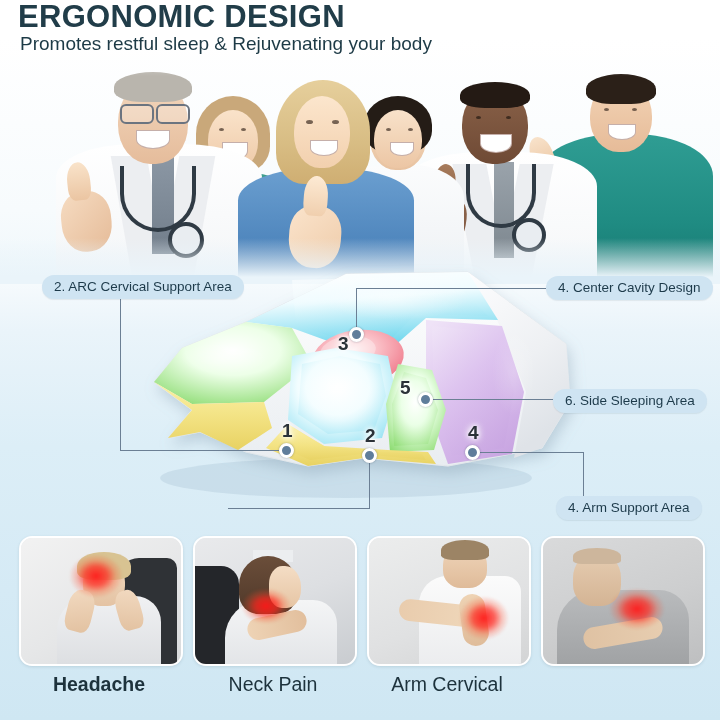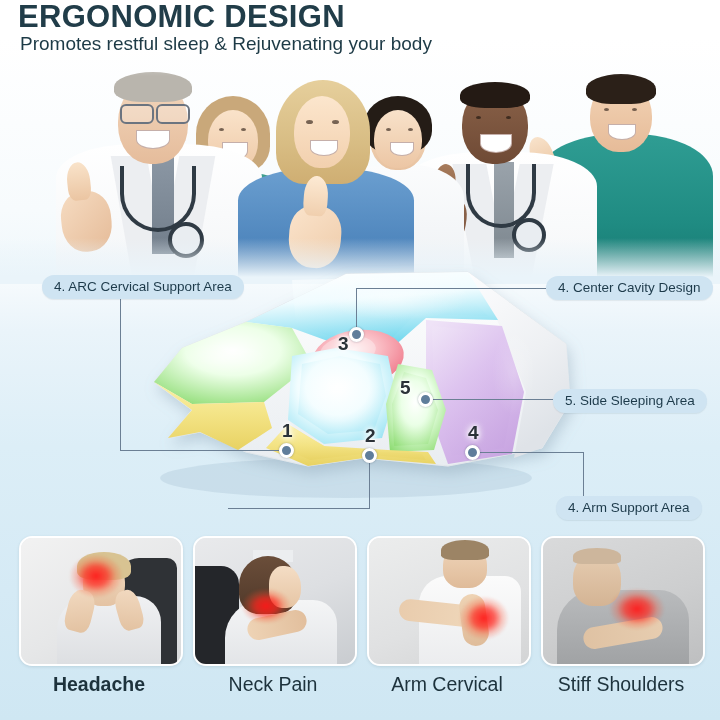--- a/index.html
+++ b/index.html
@@ -334,28 +334,28 @@
 
   <div class="marker" style="left:349px;top:327px;"></div>
   <div class="mnum" style="left:338px;top:334px;">3</div>
 
   <div class="marker" style="left:465px;top:445px;"></div>
   <div class="mnum" style="left:468px;top:423px;">4</div>
 
   <div class="marker" style="left:418px;top:392px;"></div>
   <div class="mnum" style="left:400px;top:378px;">5</div>
 
-  <div class="pill" style="left:42px;top:275px;">4. ARC Cervical Support Area</div>
+  <div class="pill" style="left:42px;top:275px;">2. ARC Cervical Support Area</div>
 
 
   <div class="pill" style="left:546px;top:276px;">4. Center Cavity Design</div>
 
   <div class="pill" style="left:556px;top:496px;">4. Arm Support Area</div>
 
-  <div class="pill" style="left:553px;top:389px;">5. Side Sleeping Area</div>
+  <div class="pill" style="left:553px;top:389px;">6. Side Sleeping Area</div>
 
   <div class="cards">
 
     <div class="card" style="left:19px;">
       <div class="ph" style="background:linear-gradient(150deg,#f2f2f2 0%,#e6e7e8 55%,#d8dadc 100%);">
         <div class="cfig" style="left:96px;top:20px;width:60px;height:106px;
              background:#2f3236;border-radius:22px 10px 0 0;"></div>
         <div class="cshirt" style="left:36px;top:58px;width:104px;height:72px;
              background:linear-gradient(180deg,#f0f1f3 0%,#dcdee1 100%);
              border-radius:34px 26px 0 0;"></div>
@@ -428,16 +428,15 @@
              background:linear-gradient(180deg,#e6cdb2 0%,#d4b494 100%);
              border-radius:48% 48% 40% 40%;"></div>
         <div class="cfig" style="left:30px;top:10px;width:48px;height:16px;
              background:#cdb69c;border-radius:50% 50% 20% 20%;"></div>
         <div class="cskin" style="left:40px;top:84px;width:80px;height:22px;
              background:linear-gradient(90deg,#dfc2a3 0%,#e7cdb0 100%);
              border-radius:12px;transform:rotate(-10deg);"></div>
         <div class="pain" style="left:66px;top:50px;width:56px;height:42px;"></div>
       </div>
     </div>
-    <div class="clabel" style="left:541px;">Stiff Shoulders</div>
   </div>
 
 </div>
 
 </body></html>

